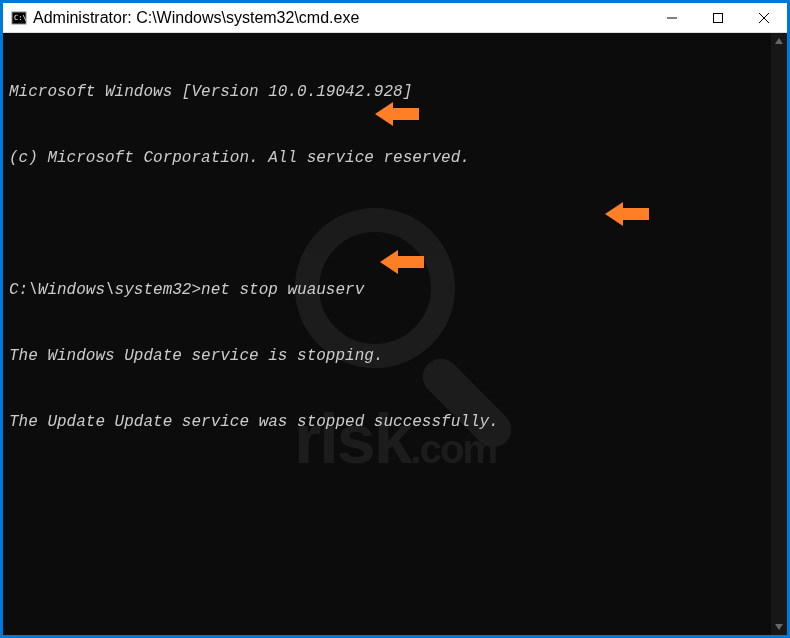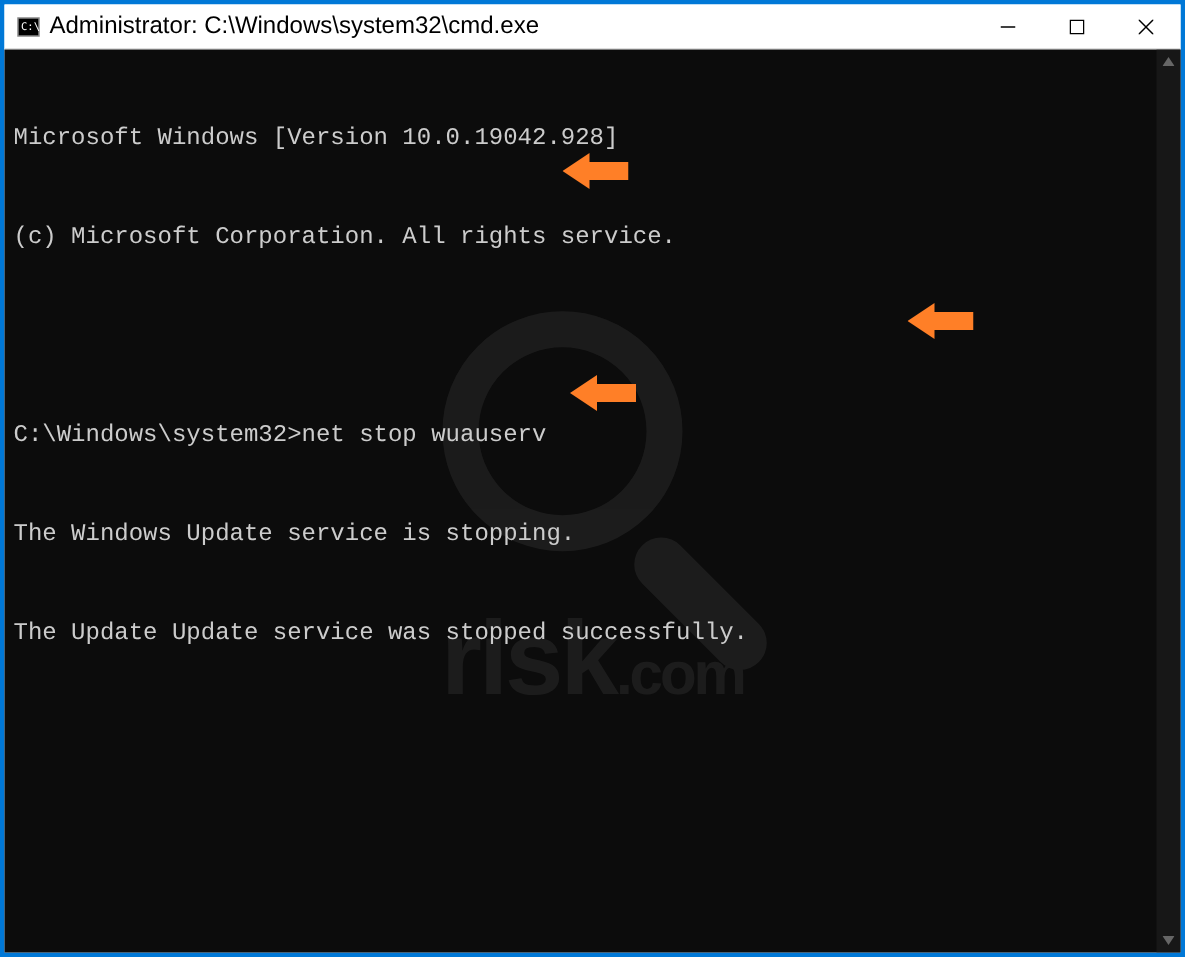--- a/index.html
+++ b/index.html
@@ -63,21 +63,21 @@
       line-height: 22px;
       color: #cccccc;
       position: relative;
       overflow: hidden;
     }
     .terminal-content {
       position: relative;
       z-index: 2;
       white-space: pre;
     }
-    .line { display: block; min-height: 22px; }
+    .line { display: block; min-height: 22px; font-style: italic; }
     .scrollbar {
       position: absolute;
       right: 0;
       top: 0;
       bottom: 0;
       width: 16px;
       background: #171717;
       z-index: 3;
     }
     .scroll-arrow {
@@ -183,21 +183,21 @@
         <div class="wm-circle"></div>
         <div class="wm-handle"></div>
       </div>
       <div class="wm-text">
         <span>risk</span><span class="wm-small">.com</span>
       </div>
     </div>
 
     <div class="terminal-content">
       <span class="line">Microsoft Windows [Version 10.0.19042.928]</span>
-      <span class="line">(c) Microsoft Corporation. All rights service.</span>
+      <span class="line">(c) Microsoft Corporation. All service reserved.</span>
       <span class="line"></span>
       <span class="line">C:\Windows\system32&gt;net stop wuauserv</span>
       <span class="line">The Windows Update service is stopping.</span>
       <span class="line">The Update Update service was stopped successfully.</span>
       <span class="line"></span>
       <span class="line"></span>
       
       
       
       

